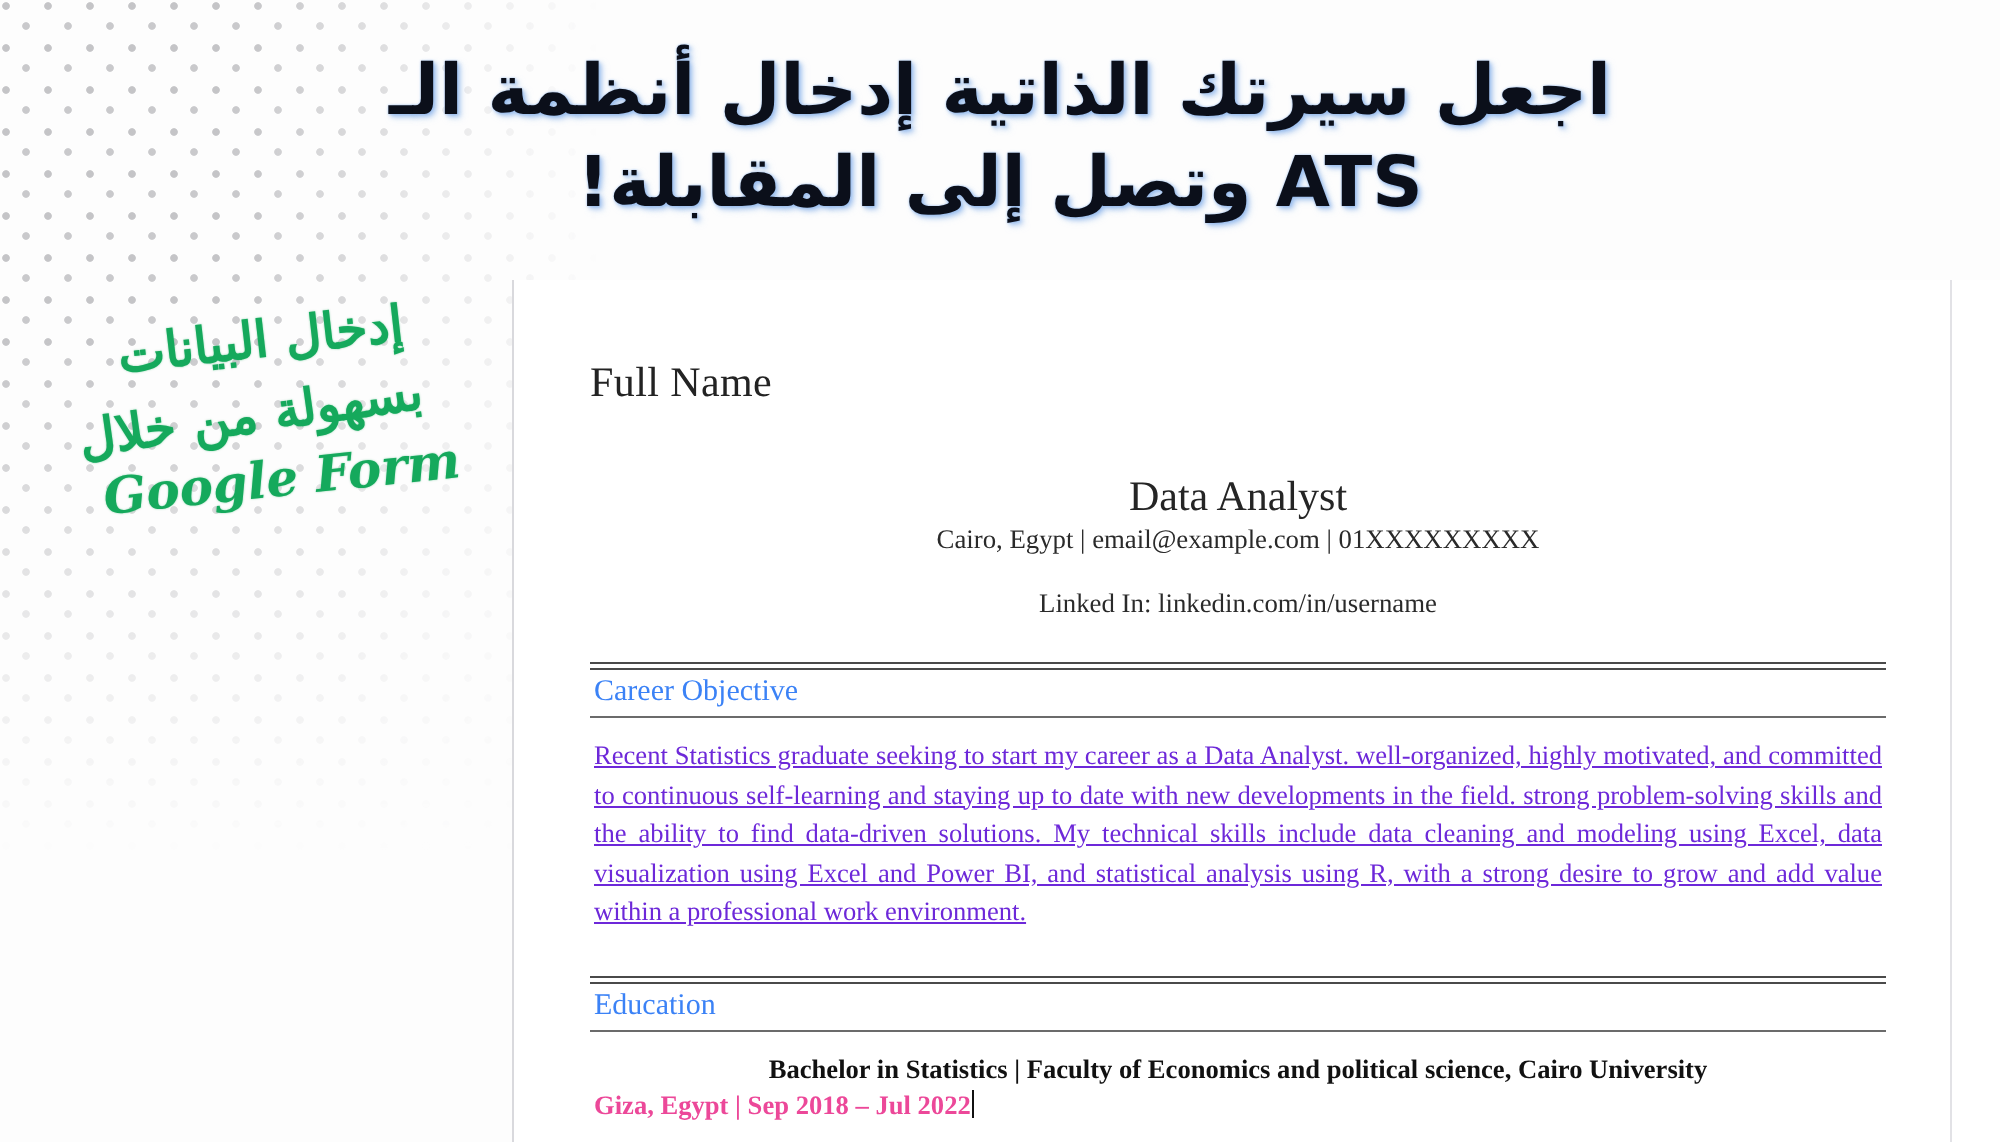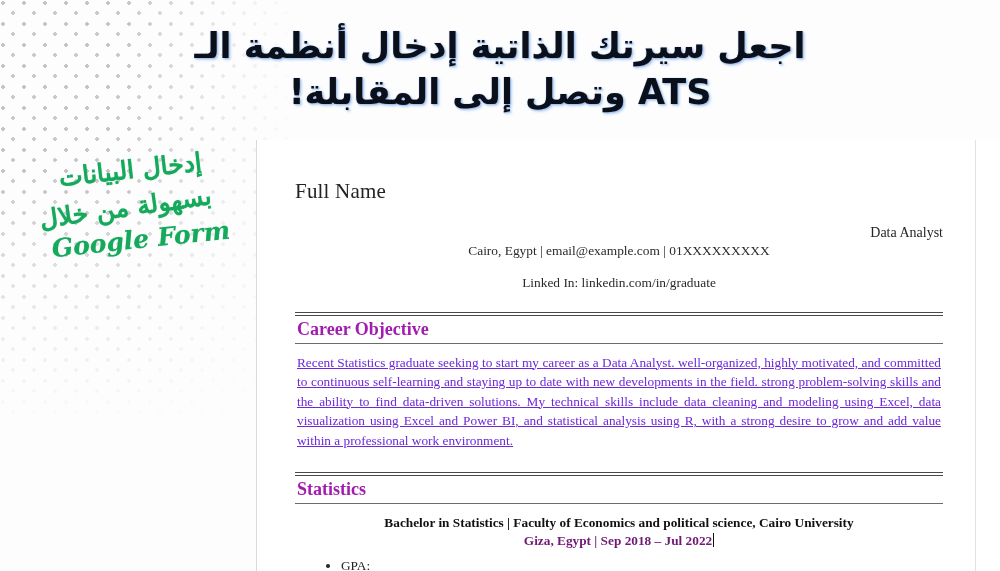--- a/index.html
+++ b/index.html
@@ -136,24 +136,24 @@
 
   .cv-name {
     text-align: left;
     font-size: 21px;
     line-height: 1;
     margin-top: 41px;
     letter-spacing: .2px;
     color: #232323;
   }
   .cv-role {
-    text-align: right;
-    font-size: 14px;
-    line-height: 1;
-    margin-top: 24px;
+    text-align: center;
+    font-size: 21px;
+    line-height: 1;
+    margin-top: 36px;
     color: #252525;
   }
   .cv-contact {
     text-align: center;
     font-size: 13.4px;
     line-height: 1;
     margin-top: 4px;
     color: #2a2a2a;
   }
   .cv-linkedin {
@@ -172,23 +172,23 @@
     border-top: 1px solid #4a4a4a;
     border-bottom: 1px solid #4a4a4a;
     height: 2px;
     box-sizing: content-box;
   }
   .section .rule-single {
     border-top: 1px solid #6b6b6b;
     height: 0;
   }
   .section-title {
-    font-size: 18px;
-    font-weight: bold;
-    color: #a21caf;
+    font-size: 15px;
+    font-weight: normal;
+    color: #3b82f6;
     padding: 3px 0 3px 2px;
     line-height: 1.15;
   }
 
   .section-body {
     font-size: 13.3px;
     line-height: 1.47;
     text-align: justify;
     color: #6d28d9;
     padding: 9px 2px 0 2px;
@@ -199,22 +199,22 @@
     font-size: 13.3px;
     font-weight: bold;
     color: #111111;
     padding: 10px 2px 0 2px;
     line-height: 1.3;
     text-align: center;
   }
   .edu-line2 {
     font-size: 13.3px;
     font-weight: bold;
-    color: #701a75;
-    text-align: center;
+    color: #ec4899;
+    text-align: left;
     padding: 1px 2px 0 2px;
     line-height: 1.3;
     position: relative;
   }
   .text-caret {
     display: inline-block;
     width: 1px;
     height: 14px;
     background: #111;
     vertical-align: -2px;
@@ -244,32 +244,32 @@
     <div class="ar-line l2">بسهولة من خلال</div>
     <div class="latin-line">Google Form</div>
   </div>
 
   <div id="document-panel">
     <div class="doc-inner">
 
       <div class="cv-name">Full Name</div>
       <div class="cv-role">Data Analyst</div>
       <div class="cv-contact">Cairo, Egypt | email@example.com | 01XXXXXXXXX</div>
-      <div class="cv-linkedin">Linked In: linkedin.com/in/graduate</div>
+      <div class="cv-linkedin">Linked In: linkedin.com/in/username</div>
 
       <div class="section">
         <div class="rule-double"></div>
         <div class="section-title">Career Objective</div>
         <div class="rule-single"></div>
         <div class="section-body">Recent Statistics graduate seeking to start my career as a Data Analyst. well-organized, highly motivated, and committed to continuous self-learning and staying up to date with new developments in the field. strong problem-solving skills and the ability to find data-driven solutions. My technical skills include data cleaning and modeling using Excel, data visualization using Excel and Power BI, and statistical analysis using R, with a strong desire to grow and add value within a professional work environment.</div>
       </div>
 
       <div class="section">
         <div class="rule-double"></div>
-        <div class="section-title">Statistics</div>
+        <div class="section-title">Education</div>
         <div class="rule-single"></div>
 
         <div class="edu-line1">Bachelor in Statistics | Faculty of Economics and political science, Cairo University</div>
         <div class="edu-line2"><span>Giza, Egypt | Sep 2018 – Jul 2022</span><span class="text-caret"></span></div>
 
         <ul class="edu-bullets">
           <li>GPA:</li>
         </ul>
 
       </div>

